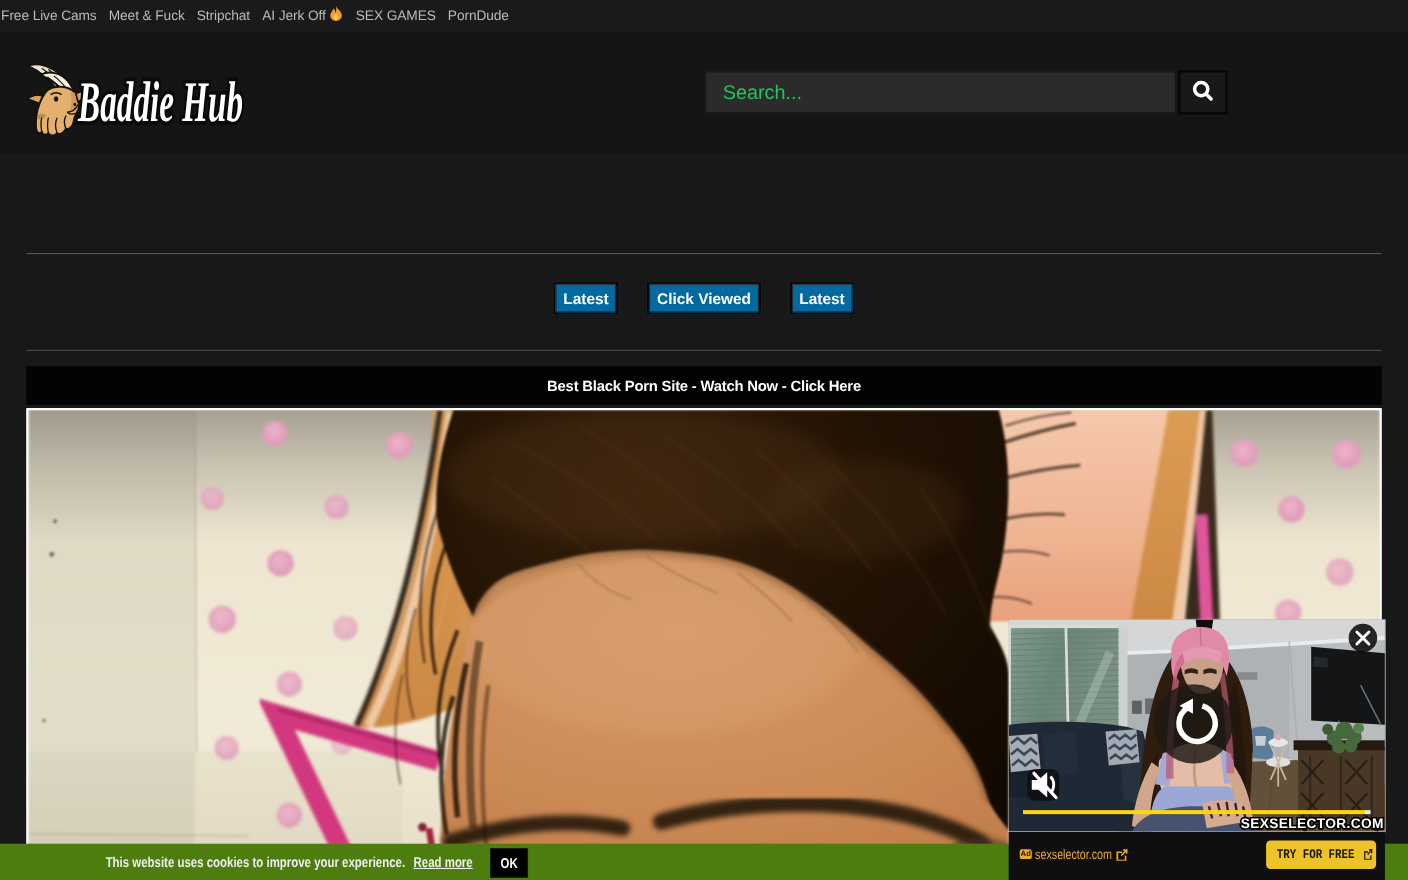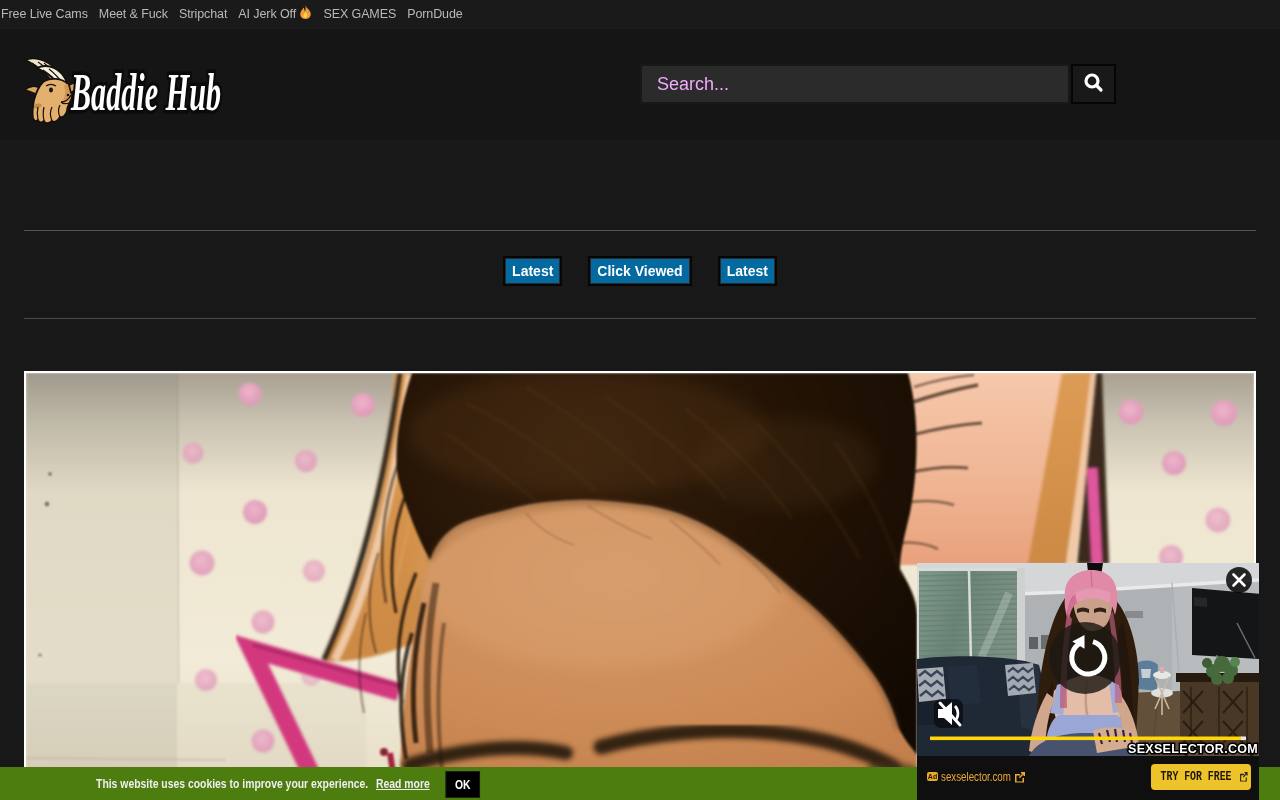--- a/index.html
+++ b/index.html
@@ -11,21 +11,21 @@
   
   #topstrip { left:0; top:0; width:1280px; height:29px; background:#1a1a1a; }
   #topstrip a { color:#b9b9b9; font-size:12.5px; letter-spacing:-0.1px; text-decoration:none; float:left;
     line-height:29px; margin-right:11px; }
   .flame { display:inline-block; vertical-align:-2px; }
 
   
   #header { left:0; top:29px; width:1280px; height:111px; background:#151515; }
   #searchwrap { position:absolute; left:640px; top:35px; width:477px; height:40px; }
   #searchinput { position:absolute; left:0; top:0; width:430px; height:40px;
-    background:#2b2b2b; border:2px solid #181818; color:#f0abfc; font-size:18px;
+    background:#2b2b2b; border:2px solid #181818; color:#22c55e; font-size:18px;
     line-height:36px; padding-left:15px; }
   #searchbtn { position:absolute; left:431px; top:0; width:45px; height:40px;
     background:#191919; border:2px solid #050505; }
 
   
   #navbar { left:0; top:140px; width:1280px; height:52px;
     background:linear-gradient(to bottom,#454545 0%,#383838 20%,#2e2e2e 48%,#212121 52%,#1c1c1c 78%,#191919 100%);
     border-top:1px solid #0c0c0c; }
   #cats { position:absolute; left:24px; top:0; width:111px; height:52px;
     background:rgba(0,0,0,0.28); border-left:1px solid #000; border-right:1px solid #000;
@@ -119,20 +119,21 @@
       </div>
     </div>
   </div>
 
   <div class="abs" id="content-bg"></div>
   <div class="abs hr" id="hr1"></div>
   <div class="abs" id="btnrow">
     <span class="tbtn">Latest</span><span class="tbtn">Click Viewed</span><span class="tbtn">Latest</span>
   </div>
   <div class="abs hr" id="hr2"></div>
+  <div class="abs" id="banner">Best Black Porn Site - Watch Now - Click Here</div>
 
   <div class="abs" id="photo">
   <svg width="1228" height="398" viewBox="0 0 1228 398">
     <defs>
       <linearGradient id="wallG" x1="0" y1="0" x2="0" y2="1">
         <stop offset="0" stop-color="#a8a193"></stop>
         <stop offset="0.12" stop-color="#c9c2b1"></stop>
         <stop offset="0.3" stop-color="#eee6d0"></stop>
         <stop offset="0.72" stop-color="#f2ebd7"></stop>
         <stop offset="1" stop-color="#e8e0c9"></stop>

